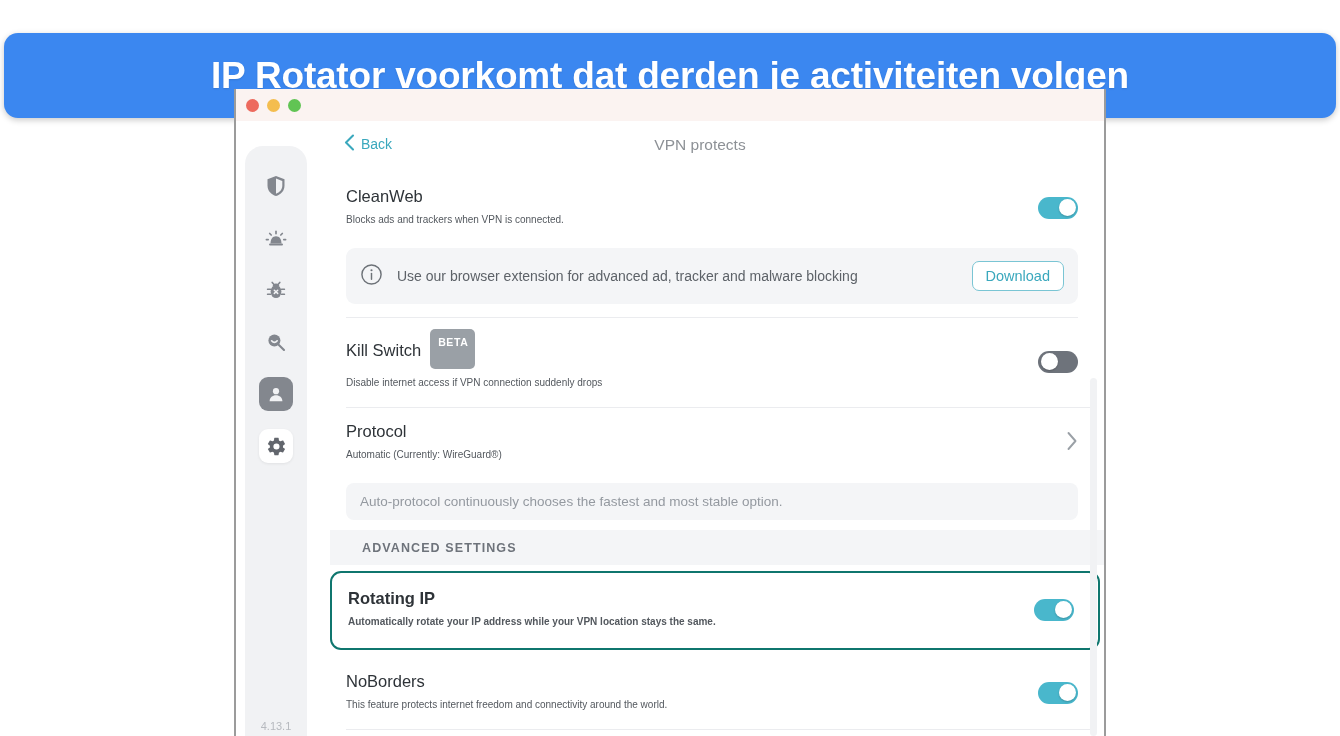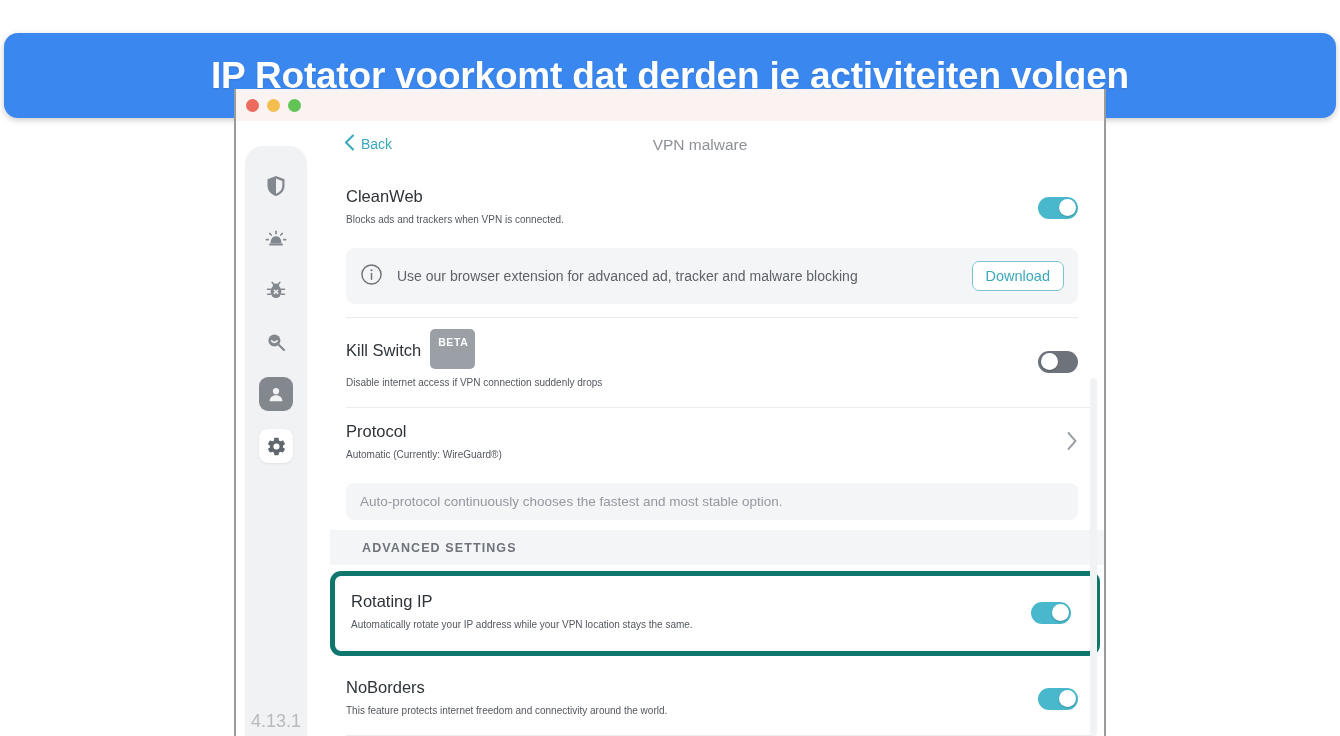--- a/index.html
+++ b/index.html
@@ -76,21 +76,21 @@
     margin-bottom: 18px;
     color: #83878e;
   }
   .nav-icon.boxed { background: #83878e; color:#f1f2f4; }
   .nav-icon.active { background: #ffffff; color:#62666d; box-shadow: 0 1px 3px rgba(0,0,0,0.07); }
   .nav-icon svg { display:block; }
   .version {
     position: absolute;
     bottom: 14px; left: 0; right: 0;
     text-align: center;
-    font-size: 18px;
+    font-size: 11px;
     color: #b7babf;
   }
 
   
   .content {
     position: absolute;
     left: 80px; top: 0;
     width: 788px; height: 615px;
     background: #ffffff;
     padding-left: 14px;
@@ -199,24 +199,25 @@
     font-weight: 700;
     letter-spacing: 1.1px;
     color: #6e737b;
     width: calc(100% + 26px);
   }
 
   
   .highlight-wrap {
     position: relative;
     margin: 6px -6px 0 -16px;
-    border: 5px solid #0f766e;
+    border: 2px solid #0f766e;
     border-radius: 11px;
     background: #ffffff;
     padding: 0 24px 0 16px;
+    font-weight: bold;
   }
   .highlight-wrap .row { border-bottom: none; padding: 14px 0 16px 0; }
 
   
   .scrollbar-track {
     position: absolute;
     right: 7px; top: 257px;
     width: 7px; height: 358px;
     background: #f1f2f4;
     border-radius: 4px;
@@ -316,21 +317,21 @@
 
         <div class="topbar">
           <div class="back-link">
             <span class="back-chev">
               <svg width="11" height="17" viewBox="0 0 11 17" fill="none" stroke="currentColor" stroke-width="2.1" stroke-linecap="round" stroke-linejoin="round">
                 <path d="M9 1.6 L2 8.5 L9 15.4"></path>
               </svg>
             </span>
             <span>Back</span>
           </div>
-          <div class="page-title">VPN malware</div>
+          <div class="page-title">VPN protects</div>
         </div>
 
         <div class="rows">
 
           <div class="row">
             <div class="row-texts">
               <div class="row-title">
                 <span>CleanWeb</span>
               </div>
               <div class="row-desc">Blocks ads and trackers when VPN is connected.</div>

